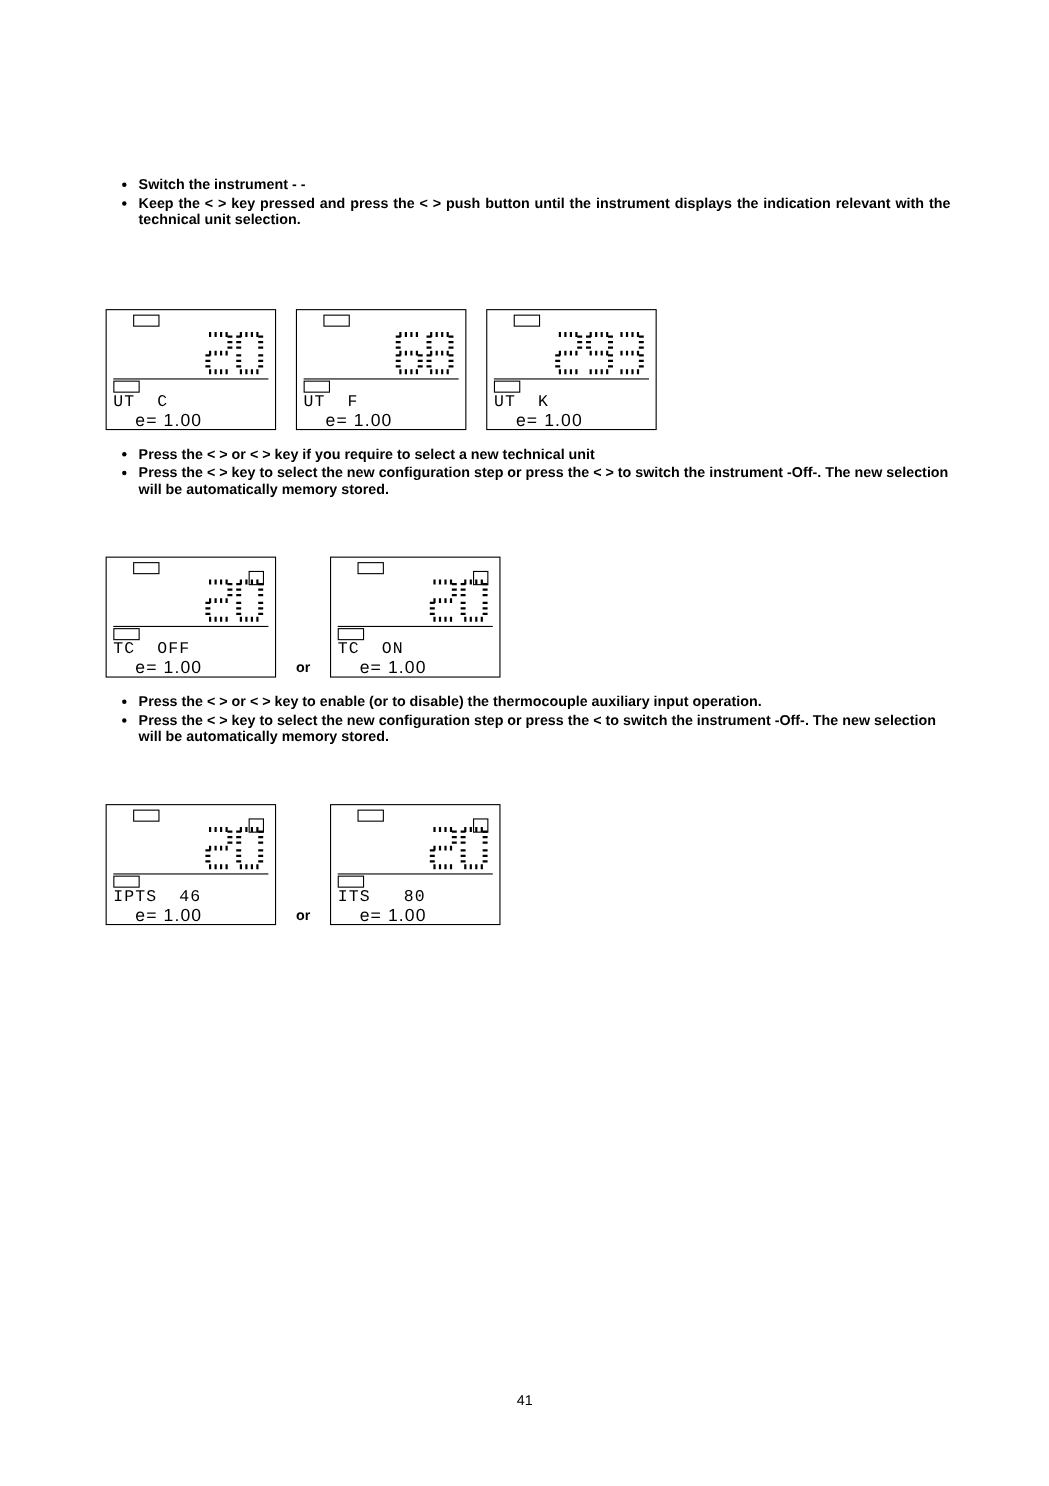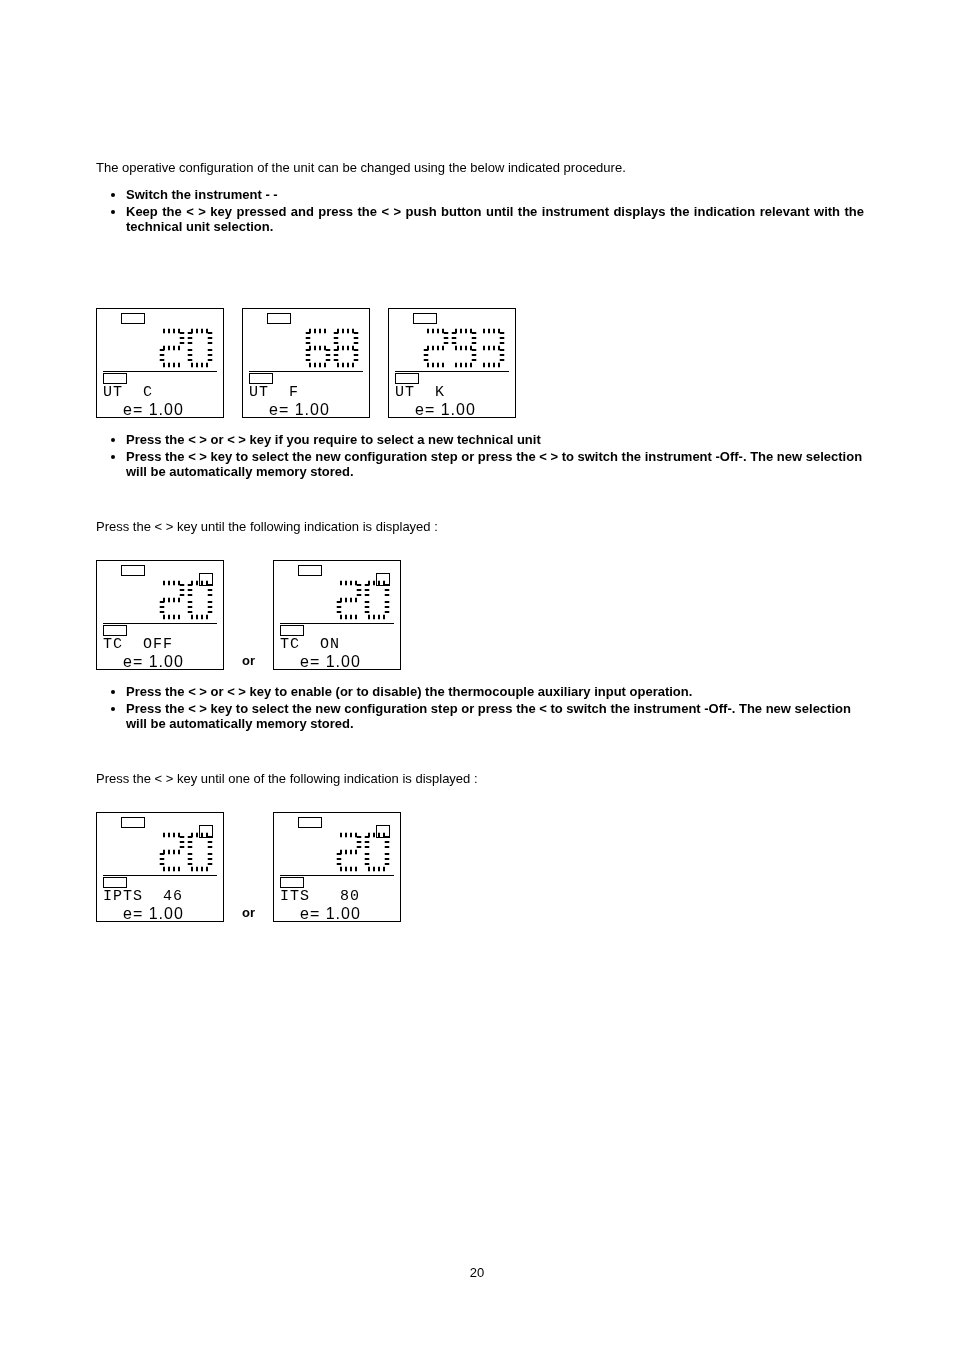--- a/index.html
+++ b/index.html
@@ -39,21 +39,21 @@
     margin-bottom: 14px;
   }
   .or-label {
     font-size: 13px;
     padding-bottom: 2px;
     font-weight: bold;
   }
   
   .lcd {
     border: 1px solid #000;
-    width: 128px;
+    width: 155px;
     height: 110px;
     box-sizing: border-box;
     padding: 4px 6px 4px 6px;
     font-family: "Courier New", monospace;
     position: relative;
   }
   .lcd .top-row {
     display: flex;
     align-items: flex-start;
     height: 14px;
@@ -129,21 +129,20 @@
   }
   .dotted  {
     stroke-dasharray: 2 3;
   }
 </style>
 </head>
 <body>
 
 <div class="page">
 
-  <p>The operative configuration of the unit can be changed using the below indicated procedure.</p>
 
   <ul>
     <li>Switch the instrument -    -</li>
     <li class="justify">Keep the &lt;        &gt; key pressed and press the &lt;        &gt; push button until the instrument displays the indication relevant with the technical unit selection.</li>
   </ul>
 
   <div class="spacer-lg"></div>
 
 
   <div class="spacer-sm"></div>
@@ -241,21 +240,20 @@
     </div>
     </div>
 
   <ul>
     <li>Press the &lt;   &gt; or &lt;   &gt; key if you require to select a new technical unit</li>
     <li>Press the &lt;      &gt; key to select the new configuration step or press the &lt;         &gt; to switch the instrument -Off-. The new selection will be automatically memory stored.</li>
   </ul>
 
   <div class="spacer-md"></div>
 
-  <p>Press the &lt;      &gt; key until the following indication is displayed :</p>
 
   <div class="spacer-sm"></div>
 
   <div class="display-row" id="row2">
     <div class="lcd">
       <div class="top-row">
         <div class="top-box-left"></div>
       </div>
       <div class="top-box-right"></div>
       <div class="big">
@@ -310,21 +308,20 @@
     </div>
     </div>
 
   <ul>
     <li>Press the &lt;   &gt; or &lt;   &gt; key to enable (or to disable) the thermocouple auxiliary input operation.</li>
     <li>Press the &lt;      &gt; key to select the new configuration step or press the &lt;          to switch the instrument -Off-. The new selection will be automatically memory stored.</li>
   </ul>
 
   <div class="spacer-md"></div>
 
-  <p>Press the &lt;      &gt; key until one of the following indication is displayed :</p>
 
   <div class="spacer-sm"></div>
 
   <div class="display-row" id="row3">
     <div class="lcd">
       <div class="top-row">
         <div class="top-box-left"></div>
       </div>
       <div class="top-box-right"></div>
       <div class="big">
@@ -373,14 +370,14 @@
           </svg>
         </div>
       <div class="divider"></div>
       <div class="mid-box"></div>
       <div class="bottom">ITS   80</div>
       <div class="e-line">e= 1.00</div>
     </div>
     </div>
 
 
-  <div class="page-number">20</div>
+  <div class="page-number">41</div>
 </div>
 
 </body></html>

